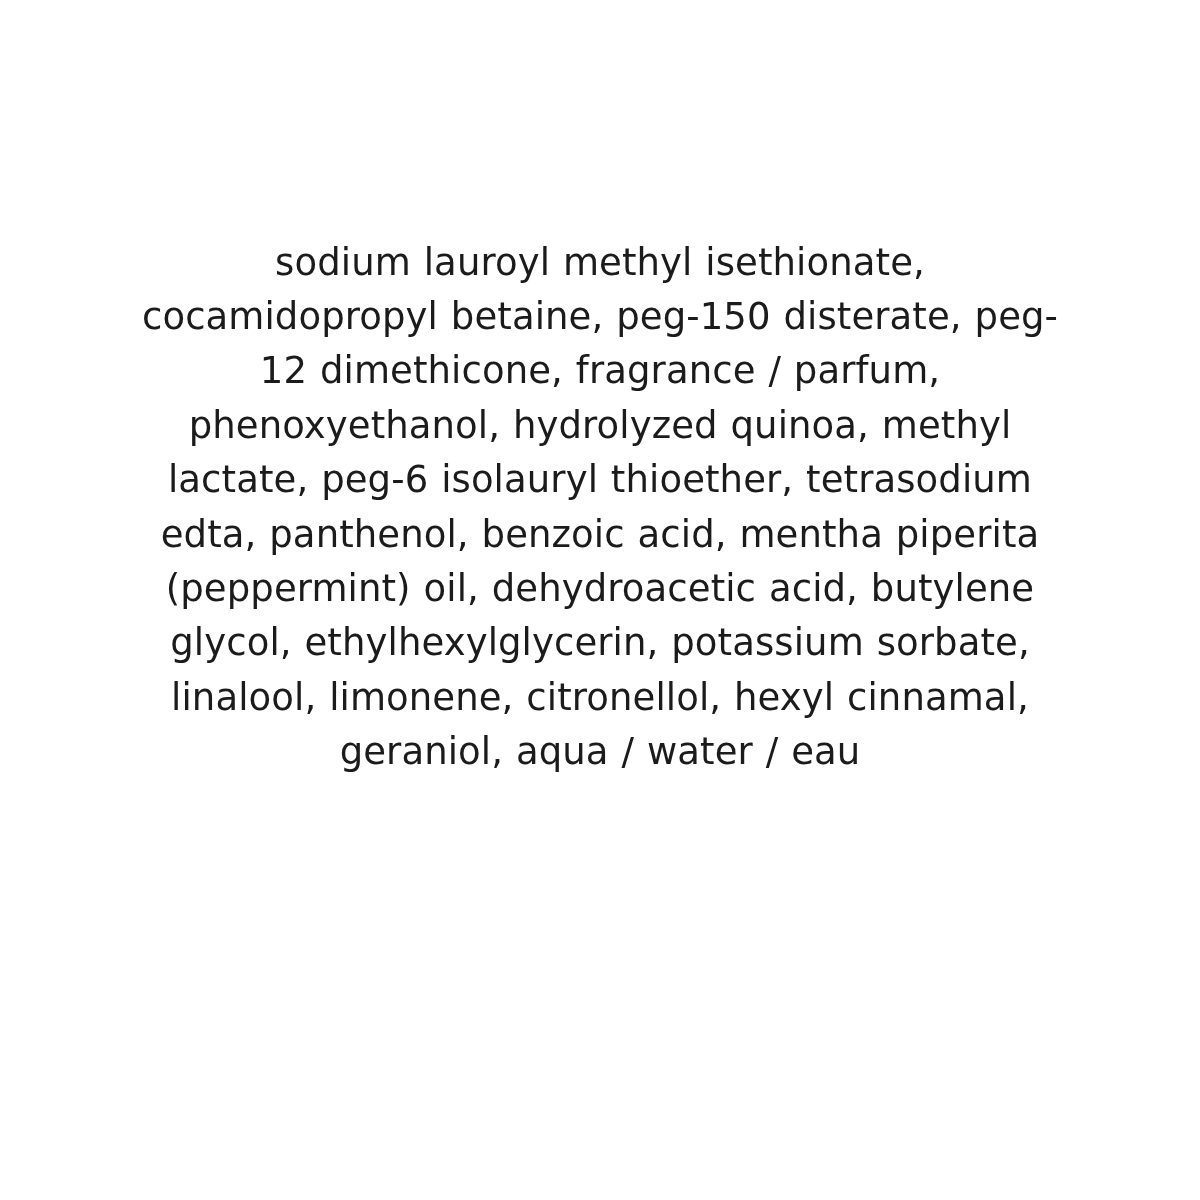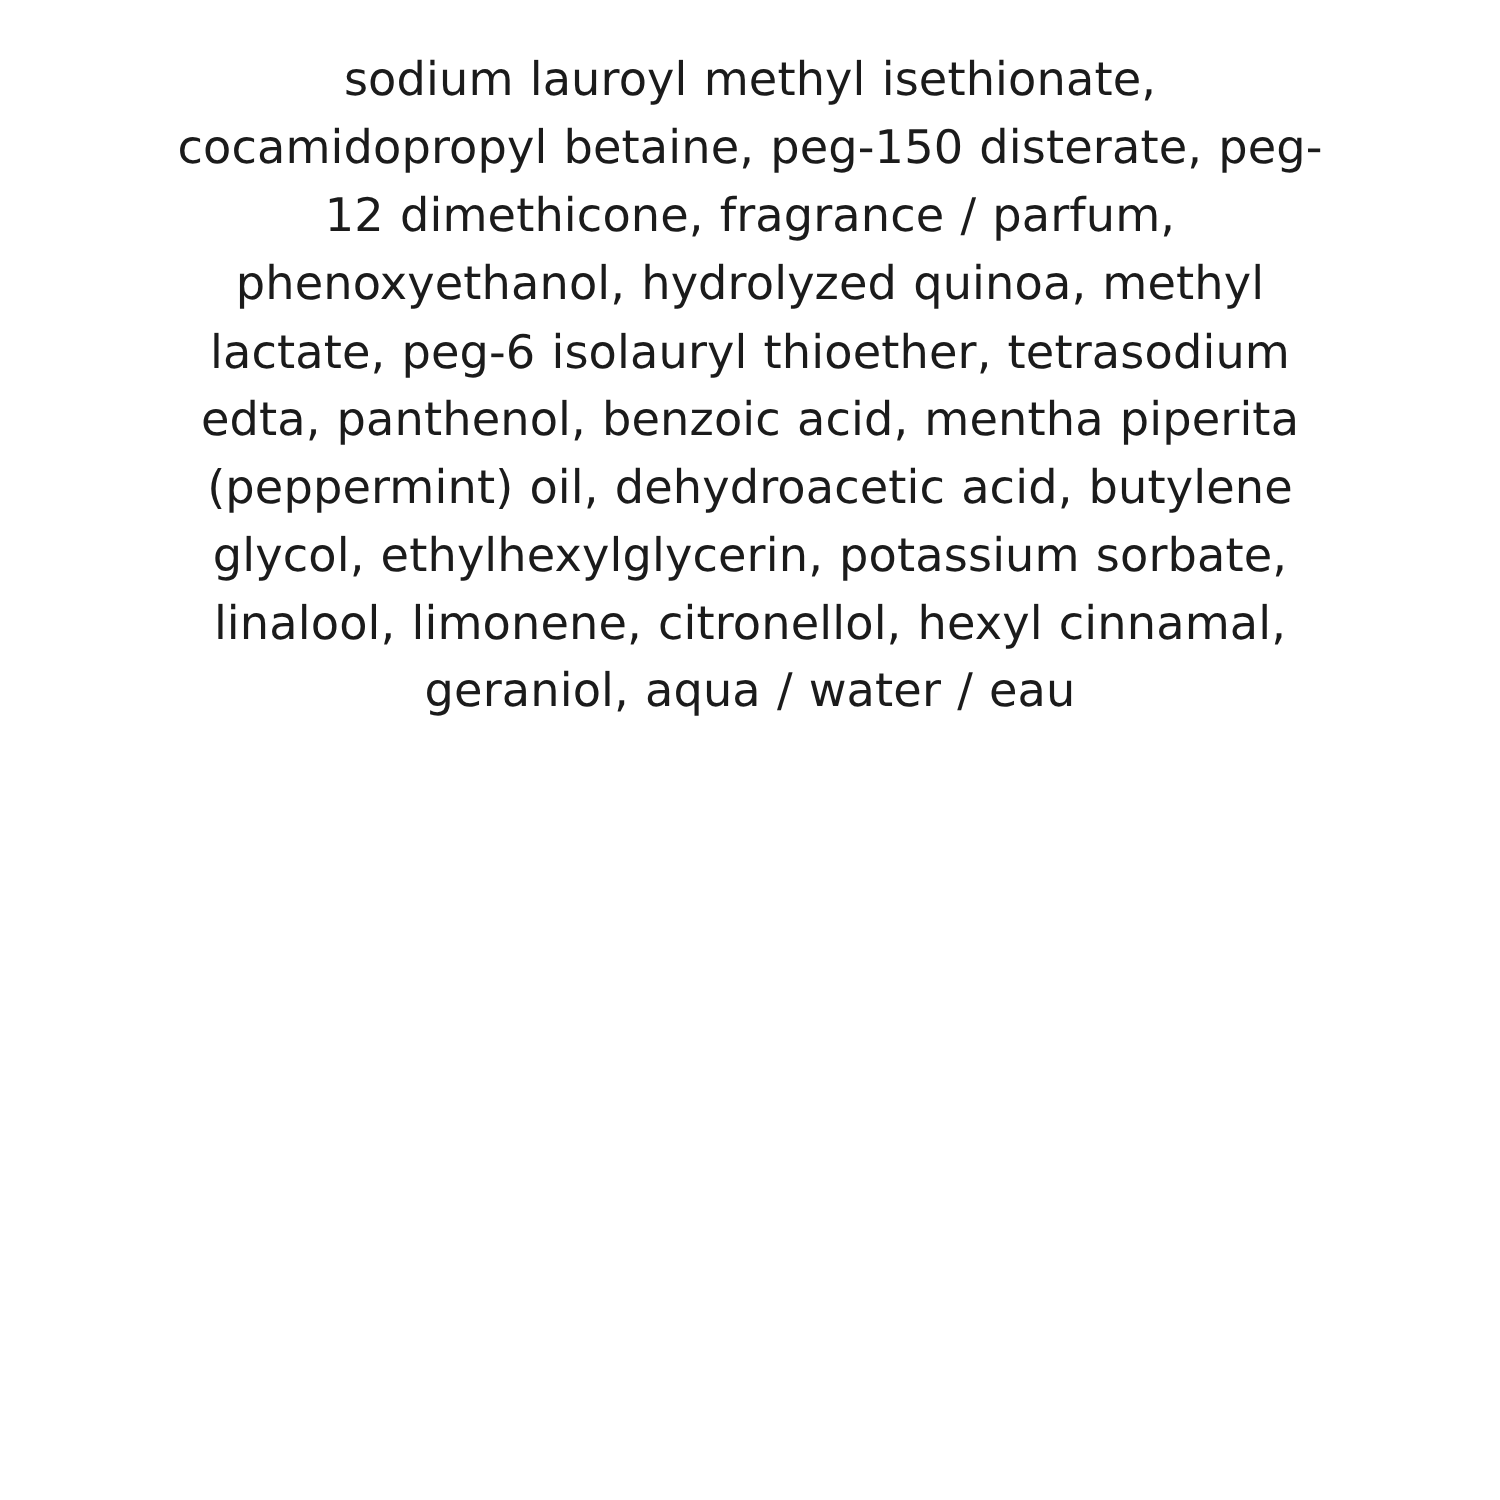--- a/index.html
+++ b/index.html
@@ -10,21 +10,21 @@
     width: 1200px;
     height: 1200px;
     background: #ffffff;
     font-family: "DejaVu Sans", sans-serif;
     overflow: hidden;
   }
   .page {
     width: 1200px;
     height: 1015px;
     display: flex;
-    align-items: flex-start;
+    align-items: center;
     justify-content: center;
     box-sizing: border-box;
     padding: 0 100px;
   }
   .ingredients-block {
     width: 100%;
     max-width: 940px;
   }
   .ingredients-text {
     font-family: "DejaVu Sans", sans-serif;

